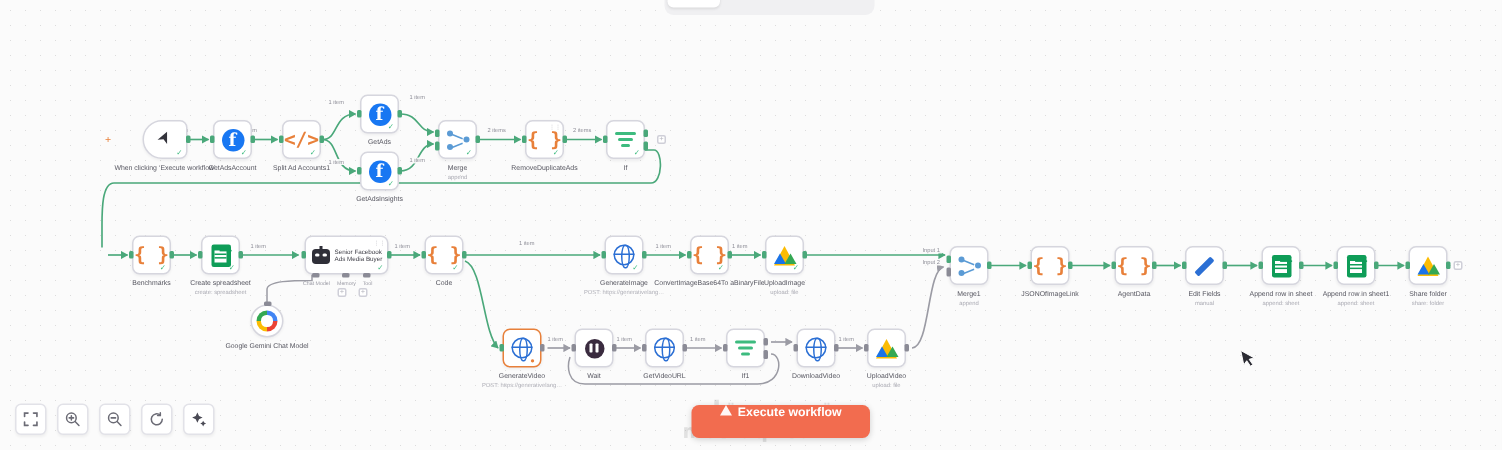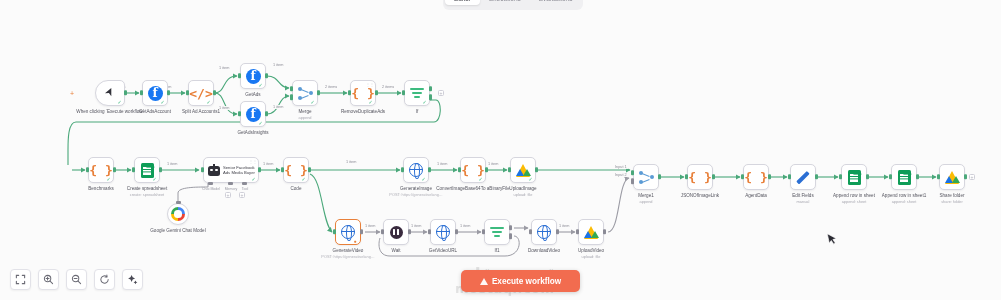--- a/index.html
+++ b/index.html
@@ -331,21 +331,21 @@
   .wait-ico::before { left: 3.6px; }
   .wait-ico::after  { left: 7.4px; }
 
   
   #execbtn {
     position: absolute;
     left: 461px; top: 270px;
     width: 119px; height: 22px;
     background: #f26c4f;
     border-radius: 5px;
-    display: flex; align-items: center; justify-content: center;
+    display: flex; align-items: flex-start; justify-content: center;
     gap: 4px;
     color: #fff;
     font-size: 8.2px;
     font-weight: bold;
     box-shadow: 0 1px 4px rgba(0,0,0,.18);
     z-index: 45;
     cursor: pointer;
   }
   #execbtn .flag {
     width: 0; height: 0;

